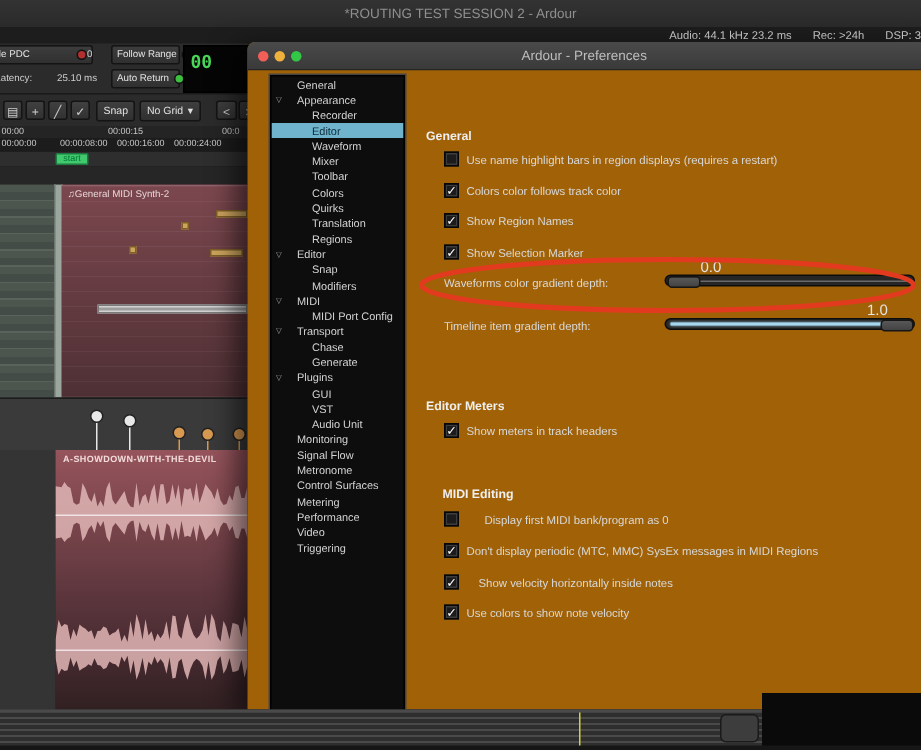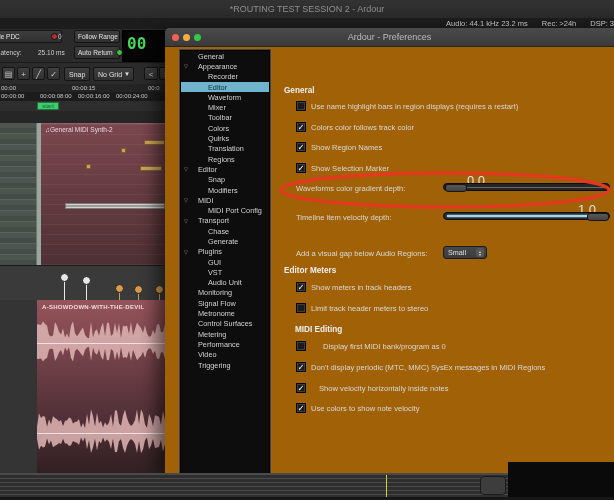--- a/index.html
+++ b/index.html
@@ -19,21 +19,21 @@
   
   #transport{left:0;top:29px;width:165px;height:33px;background:#2b2b2b;}
   .t-btn{position:absolute;height:13px;background:linear-gradient(#3d3d3d,#303030);
     border:1px solid #141414;border-radius:2px;display:flex;align-items:center;
     justify-content:space-between;padding:0 3px;box-sizing:border-box;}
   .t-btn span{font-size:6.5px;color:#e2e2e2;white-space:nowrap;}
   .led{width:5px;height:5px;border-radius:50%;border:1px solid #101010;flex:none;margin-left:3px;}
   .t-label{position:absolute;font-size:6.5px;color:#cfcfcf;white-space:nowrap;}
   #clock{position:absolute;left:122px;top:1px;width:43px;height:30px;background:#050505;
     border:1px solid #000;}
-  #clock span{font-family:"DejaVu Sans Mono",monospace;font-size:16px;font-weight:bold;
+  #clock span{font-family:"DejaVu Sans Mono",monospace;font-size:12px;font-weight:bold;
     color:#49d85a;position:absolute;left:4px;top:3px;}
 
   
   #edit-toolbar{left:0;top:62px;width:165px;height:22px;background:#2b2b2b;
     border-top:1px solid #1a1a1a;border-bottom:1px solid #151515;}
   .tool-btn{position:absolute;top:4px;width:13px;height:13px;background:linear-gradient(#404040,#323232);
     border:1px solid #141414;border-radius:2px;color:#cfcfcf;font-size:8px;line-height:13px;
     text-align:center;box-sizing:border-box;}
   .wide-btn{position:absolute;top:4px;height:14px;background:linear-gradient(#3e3e3e,#303030);
     border:1px solid #141414;border-radius:2px;display:flex;align-items:center;
@@ -104,21 +104,21 @@
   .p-label{position:absolute;font-size:7.6px;color:#d8d8d8;white-space:nowrap;}
   .cb{position:absolute;left:14px;top:0px;width:10px;height:10px;background:#1c1c1c;
     border:1px solid #060606;box-shadow:inset 0 0 0 1px #3d3d3d;box-sizing:border-box;
     color:#fafafa;font-size:8.5px;line-height:8px;text-align:center;}
   .slider{position:absolute;left:161px;width:167px;height:8px;background:#262626;
     border:1px solid #0d0d0d;border-radius:4px;box-sizing:border-box;}
   .slider .line{position:absolute;left:3px;right:3px;top:3px;height:1px;background:#6a6a6a;}
   .slider .line.blue{height:2px;top:2px;background:#a5d7ee;box-shadow:0 0 2px #a5d7ee;}
   .slider .handle{position:absolute;top:0px;width:20px;height:6px;background:linear-gradient(#585858,#434343);
     border:1px solid #161616;border-radius:3px;}
-  .slider-val{position:absolute;font-size:13px;color:#e3e3e3;}
+  .slider-val{position:absolute;font-size:10px;color:#e3e3e3;}
   .dd{position:absolute;left:161px;height:13px;background:linear-gradient(#484848,#3a3a3a);
     border:1px solid #1b1b1b;border-radius:3px;display:flex;align-items:center;
     justify-content:space-between;padding:0 2px 0 4px;box-sizing:border-box;}
   .dd span.v{font-size:7.2px;color:#e2e2e2;white-space:nowrap;}
   .dd .spin{display:flex;flex-direction:column;align-items:center;justify-content:center;
     width:8px;height:9px;background:#565656;border-radius:2px;margin-left:4px;}
   .dd .spin i{font-style:normal;font-size:4px;line-height:3px;color:#d9d9d9;}
 
   
   #annotation-svg{left:278px;top:169px;width:336px;height:42px;pointer-events:none;z-index:30;}
@@ -368,47 +368,33 @@
         </div>
         <div class="p-row" style="top: 135px;">
           <span class="p-label" style="left: 14px; top: 3px;">Waveforms color gradient depth:</span>
           <span class="slider-val" style="left: 185px; top: -8px;">0.0</span>
           <div class="slider" style="top: 2px;">
             <div class="line"></div>
             <div class="handle" style="left: 1px;"></div>
           </div>
         </div>
         <div class="p-row" style="top: 164px;">
-          <span class="p-label" style="left: 14px; top: 3px;">Timeline item velocity depth:</span>
+          <span class="p-label" style="left: 14px; top: 3px;">Timeline item gradient depth:</span>
           <span class="slider-val" style="left: 296px; top: -8px;">1.0</span>
           <div class="slider" style="top: 2px;">
             <div class="line blue"></div>
             <div class="handle" style="left: 143px;"></div>
           </div>
         </div>
-        <div class="p-row" style="top: 200px;">
-          <span class="p-label" style="left: 14px; top: 3px;">Add a visual gap below Audio Regions:</span>
-          <div class="dd" style="width: 44px;">
-            <span class="v">Small</span>
-            <span class="spin">
-              <i>▴</i>
-              <i>▾</i>
-            </span>
-          </div>
-        </div>
         <div class="p-row" style="top: 220px;">
           <div class="p-heading" style="padding-left: 2px;">Editor Meters</div>
         </div>
         <div class="p-row" style="top: 236px;">
           <span class="cb">✓</span>
           <span class="p-label" style="left: 29px; top: 1px;">Show meters in track headers</span>
-        </div>
-        <div class="p-row" style="top: 257px;">
-          <span class="cb"></span>
-          <span class="p-label" style="left: 29px; top: 1px;">Limit track header meters to stereo</span>
         </div>
         <div class="p-row" style="top: 279px;">
           <div class="p-heading" style="padding-left: 2px; margin-left: 11px;">MIDI Editing</div>
         </div>
         <div class="p-row" style="top: 295px;">
           <span class="cb"></span>
           <span class="p-label" style="left: 29px; top: 1px; margin-left: 12px;">Display first MIDI bank/program as 0</span>
         </div>
         <div class="p-row" style="top: 316px;">
           <span class="cb">✓</span>

